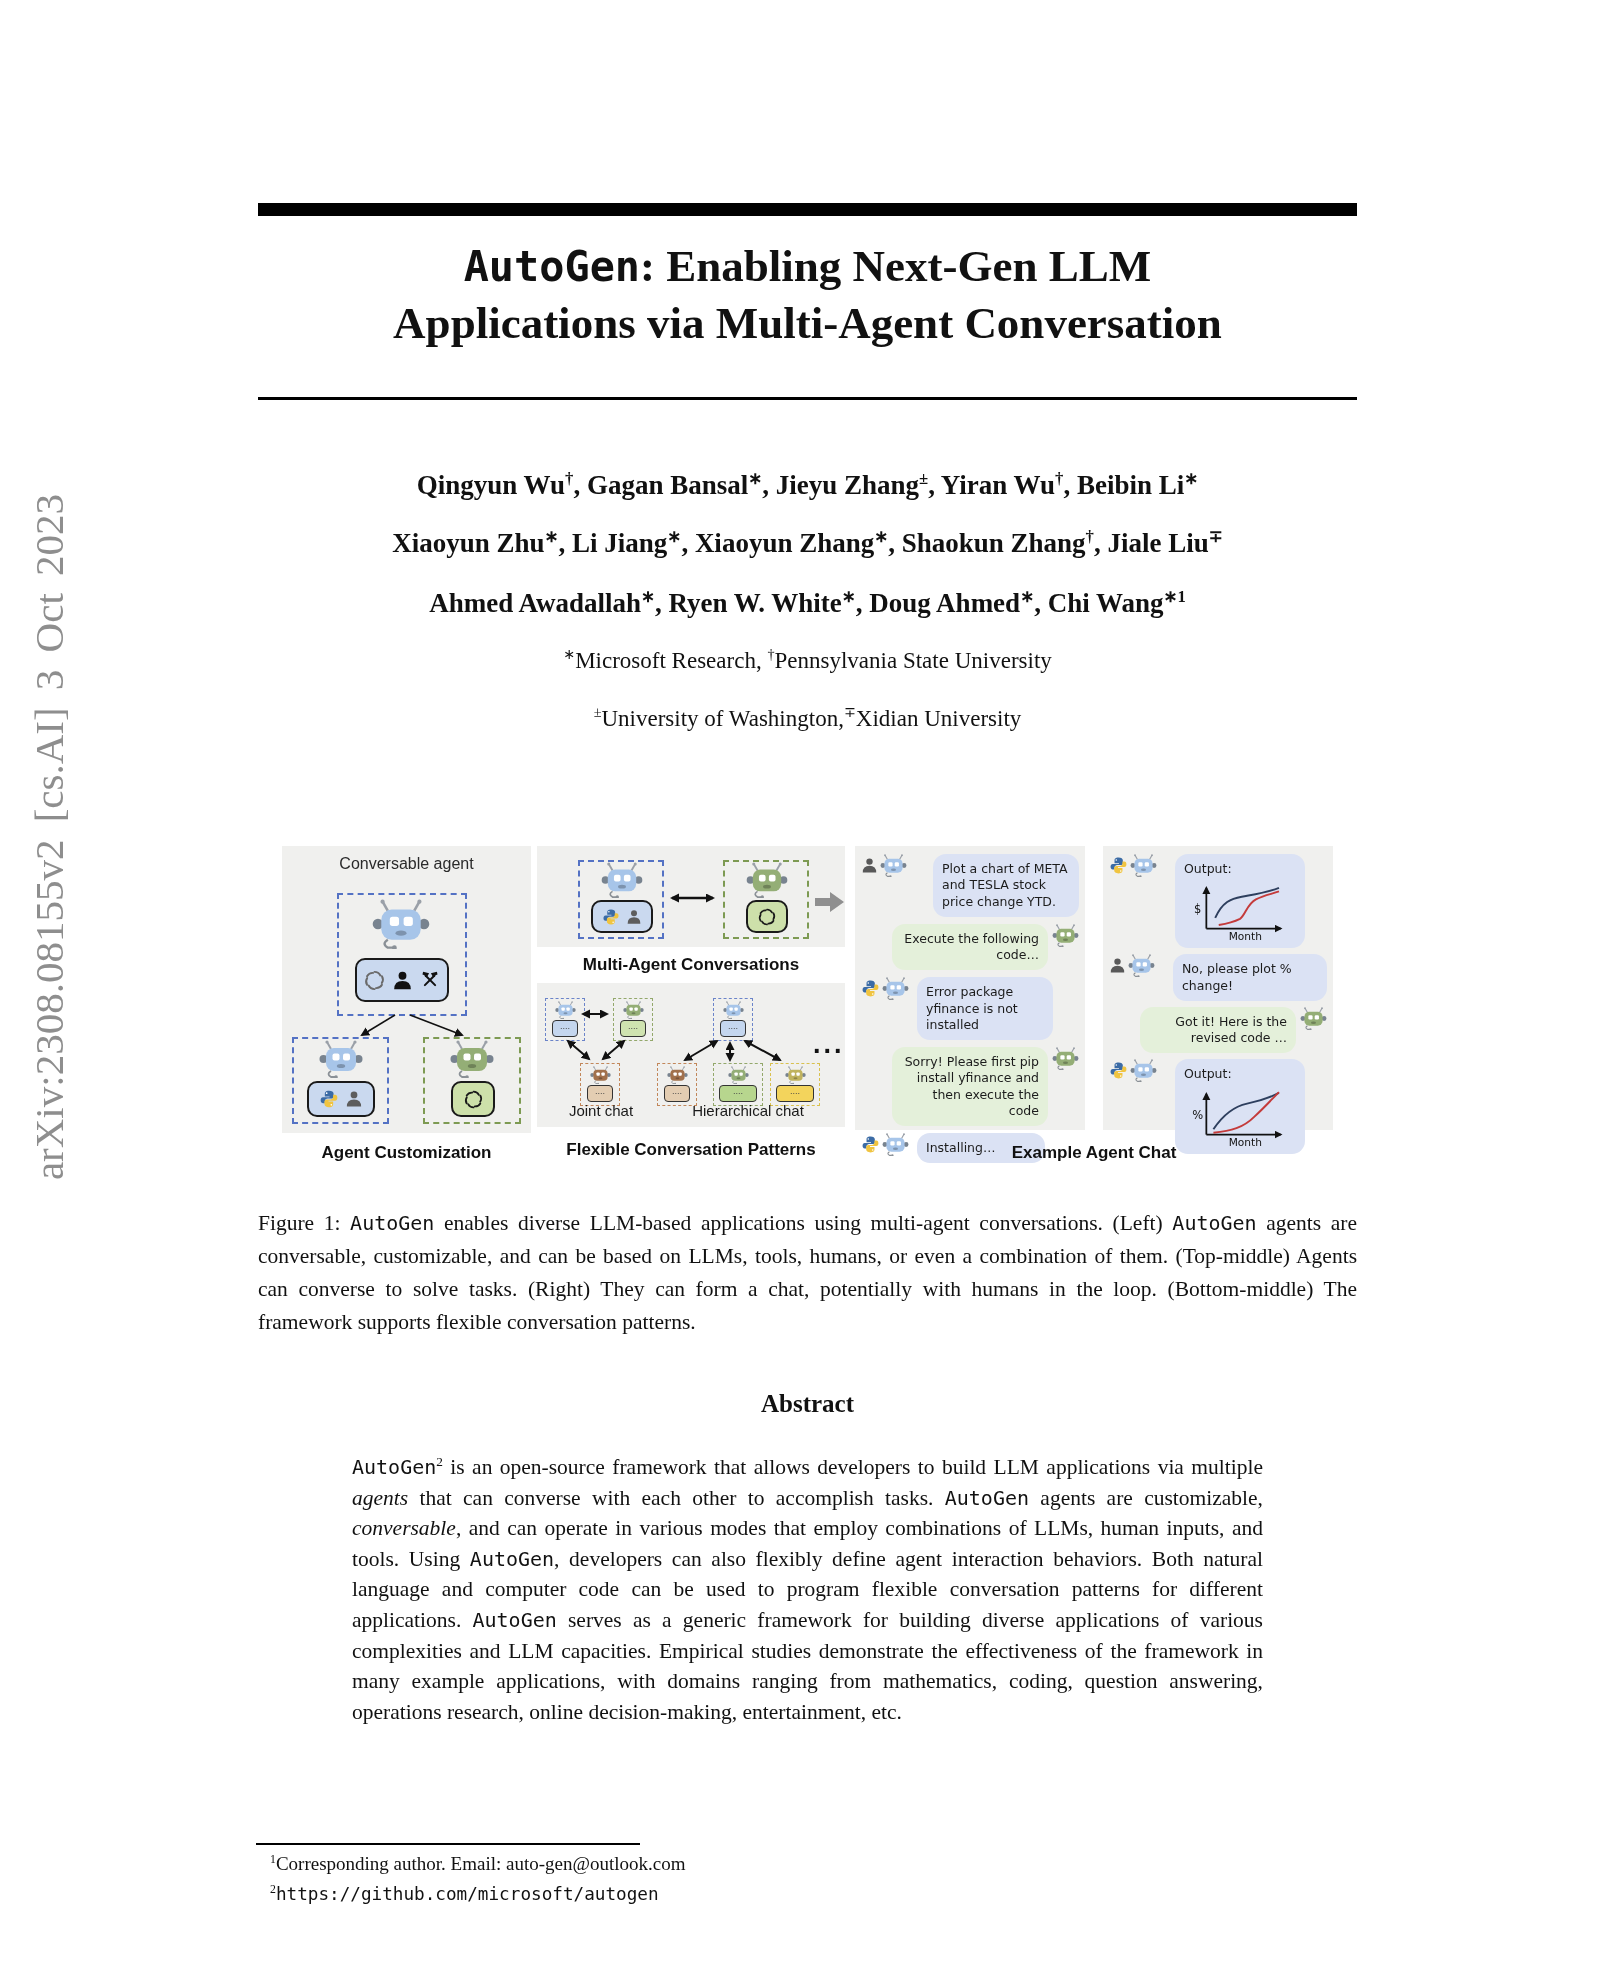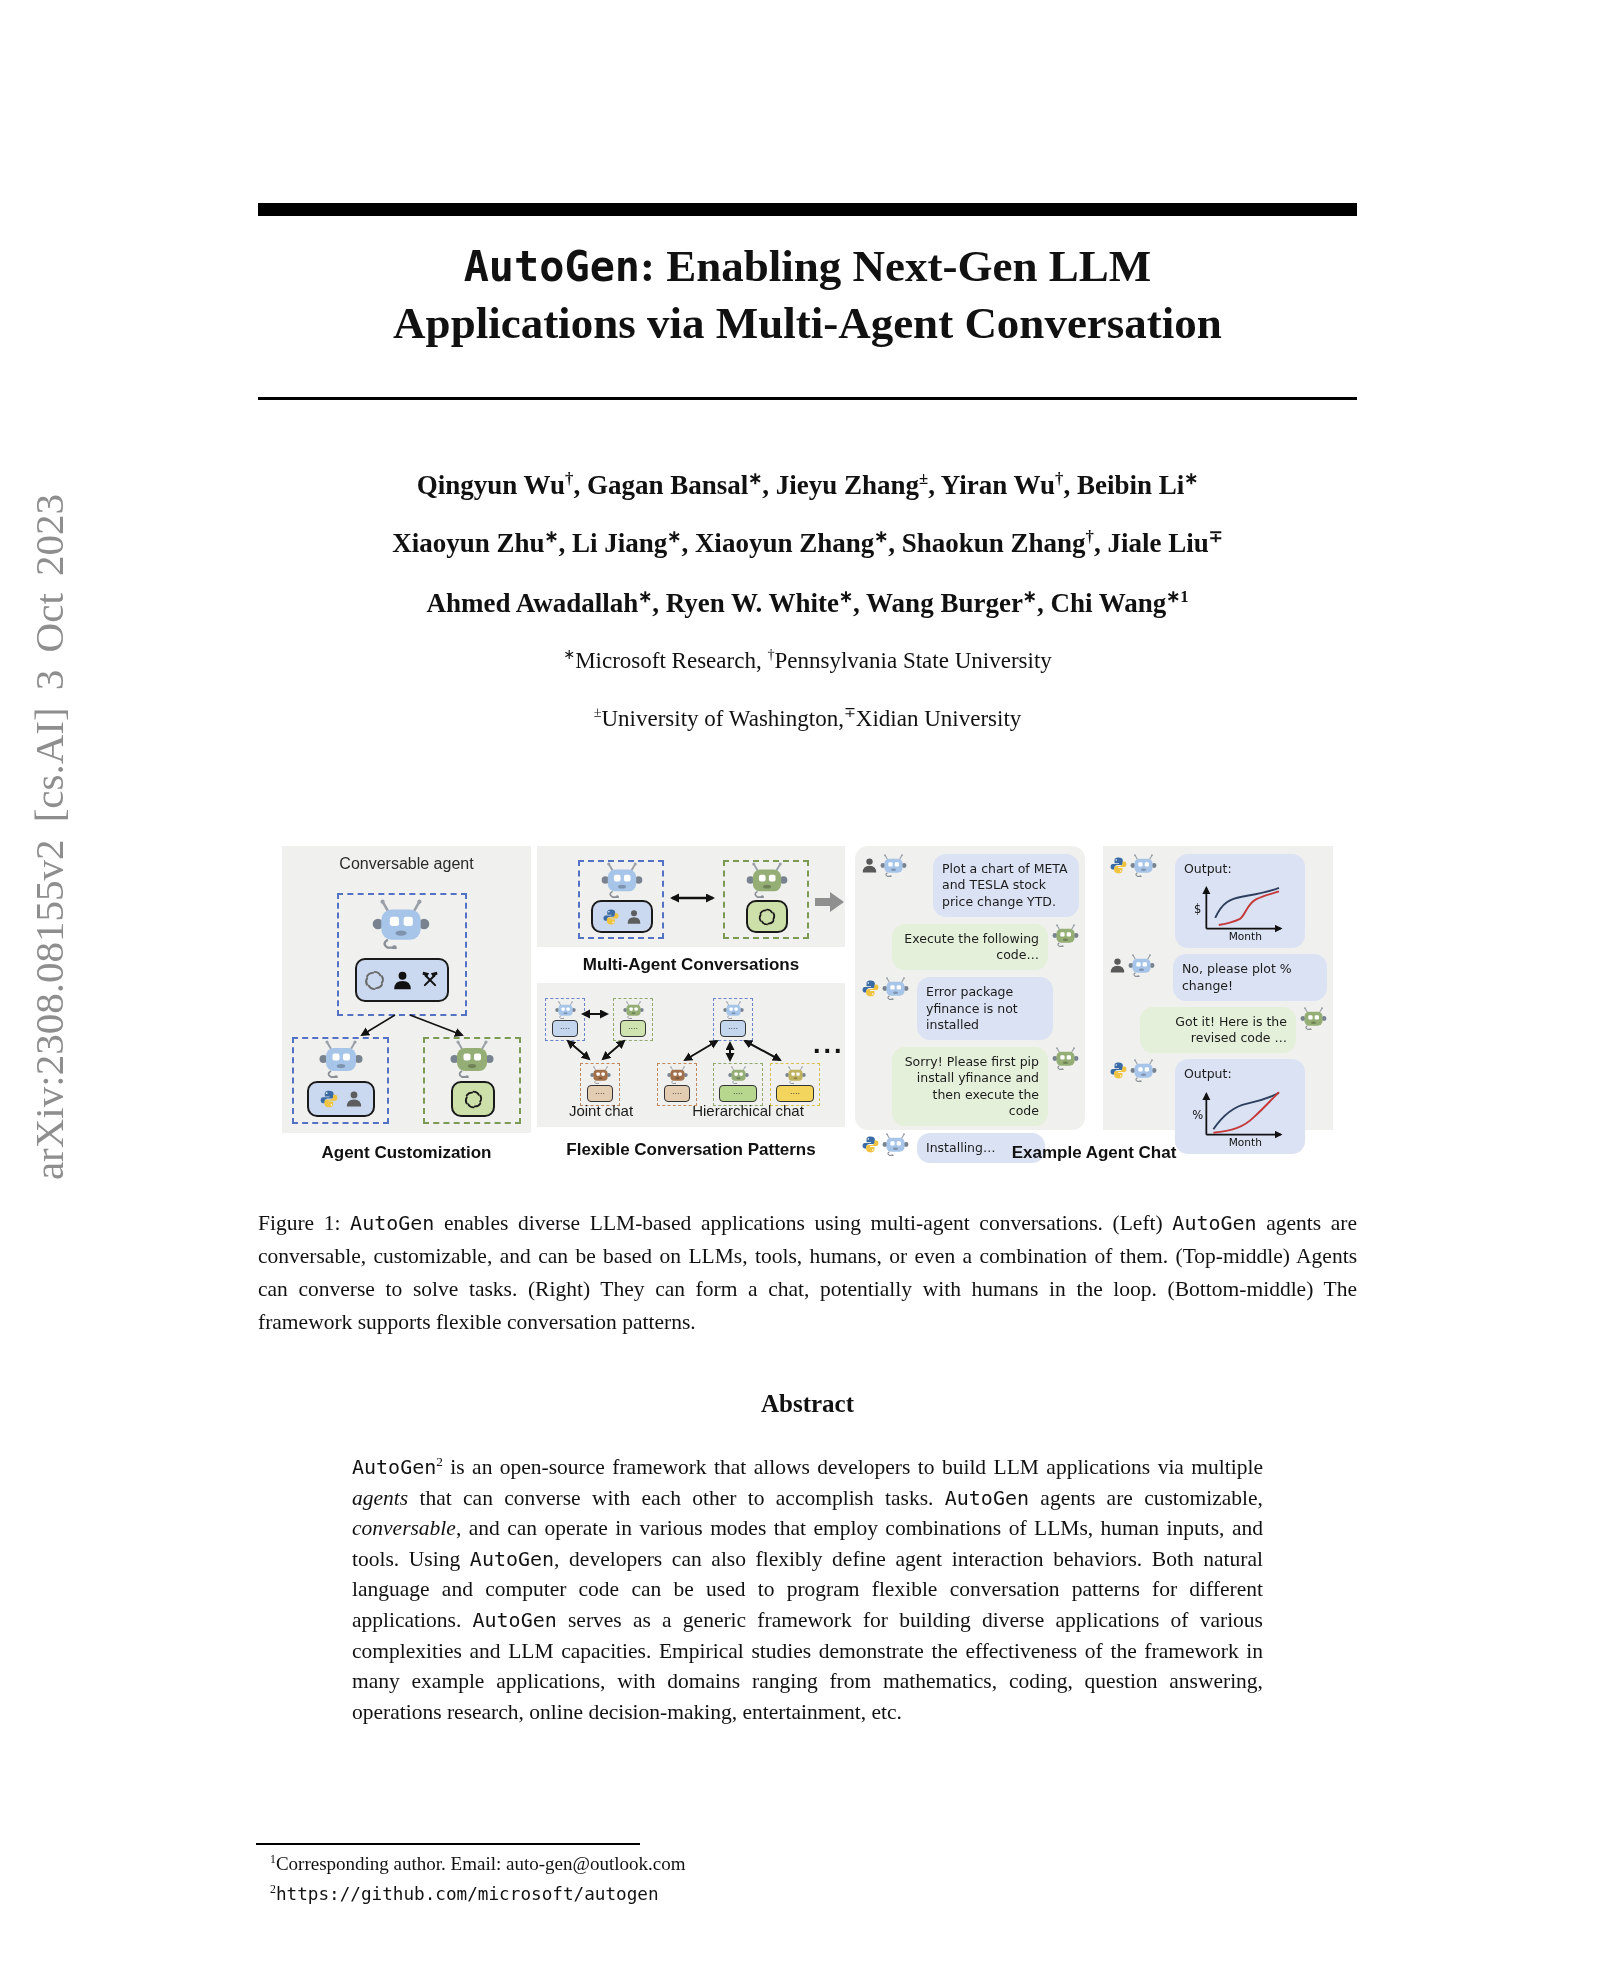--- a/index.html
+++ b/index.html
@@ -160,21 +160,21 @@
   <div class="rule-thick"></div>
   <div class="rule-thin"></div>
 
   <div class="title">
     <div><span class="seg-mono">AutoGen</span><span>: Enabling Next-Gen LLM</span></div>
     <div>Applications via Multi-Agent Conversation</div>
   </div>
 
   <div class="authors" style="top:470px;"><span>Qingyun Wu</span><span class="seg-sup">†</span><span>, Gagan Bansal</span><span class="seg-sup">∗</span><span>, Jieyu Zhang</span><span class="seg-sup">±</span><span>, Yiran Wu</span><span class="seg-sup">†</span><span>, Beibin Li</span><span class="seg-sup">∗</span></div>
   <div class="authors" style="top:528px;"><span>Xiaoyun Zhu</span><span class="seg-sup">∗</span><span>, Li Jiang</span><span class="seg-sup">∗</span><span>, Xiaoyun Zhang</span><span class="seg-sup">∗</span><span>, Shaokun Zhang</span><span class="seg-sup">†</span><span>, Jiale Liu</span><span class="seg-sup">∓</span></div>
-  <div class="authors" style="top:588px;"><span>Ahmed Awadallah</span><span class="seg-sup">∗</span><span>, Ryen W. White</span><span class="seg-sup">∗</span><span>, Wang Burger</span><span class="seg-sup">∗</span><span>, Chi Wang</span><span class="seg-sup">∗1</span></div>
+  <div class="authors" style="top:588px;"><span>Ahmed Awadallah</span><span class="seg-sup">∗</span><span>, Ryen W. White</span><span class="seg-sup">∗</span><span>, Doug Ahmed</span><span class="seg-sup">∗</span><span>, Chi Wang</span><span class="seg-sup">∗1</span></div>
 
   <div class="affil" style="top:648px;"><span class="seg-sup">∗</span><span>Microsoft Research, </span><span class="seg-sup">†</span><span>Pennsylvania State University</span></div>
   <div class="affil" style="top:706px;"><span class="seg-sup">±</span><span>University of Washington,</span><span class="seg-sup">∓</span><span>Xidian University</span></div>
 
   <div class="panel" style="left:282px;top:846px;width:249px;height:287px;">
     <div class="box-title">Conversable agent</div>
 
     <div class="dashed" style="left:55px;top:47px;width:126px;height:119px;">
       <svg class="abs c-blue" style="left:33px;top:4px;width:58px;height:50px;" viewBox="0 0 44 38">
           <use href="#sym-robot"></use>
@@ -313,21 +313,21 @@
       <line x1="208" y1="58" x2="243" y2="77" stroke="#111" stroke-width="2" marker-start="url(#mA)" marker-end="url(#mA)"></line>
     </svg>
 
     <div class="ellipsis" style="left:276px;top:46px;">...</div>
 
     <div class="sub-label" style="left:0px;top:119px;width:128px;">Joint chat</div>
     <div class="sub-label" style="left:126px;top:119px;width:170px;">Hierarchical chat</div>
   </div>
   <div class="fig-label" style="left:537px;top:1140px;width:308px;">Flexible Conversation Patterns</div>
 
-  <div class="panel chatcol" style="left:855px;top:846px;width:230px;height:284px;gap:7px;border-radius:13px;">
+  <div class="panel chatcol" style="left:855px;top:846px;width:230px;height:284px;gap:7px;">
     <div class="crow left">
       <span class="icons">
         <svg class="icon person c-person" viewBox="0 0 24 24">
             <use href="#sym-person"></use>
           </svg>
         <svg class="icon robot c-blue" viewBox="0 0 44 38">
             <use href="#sym-robot"></use>
           </svg>
       </span>
       <div class="bubble blue" style="margin-left:18px;">Plot a chart of META and TESLA stock price change YTD.</div>

